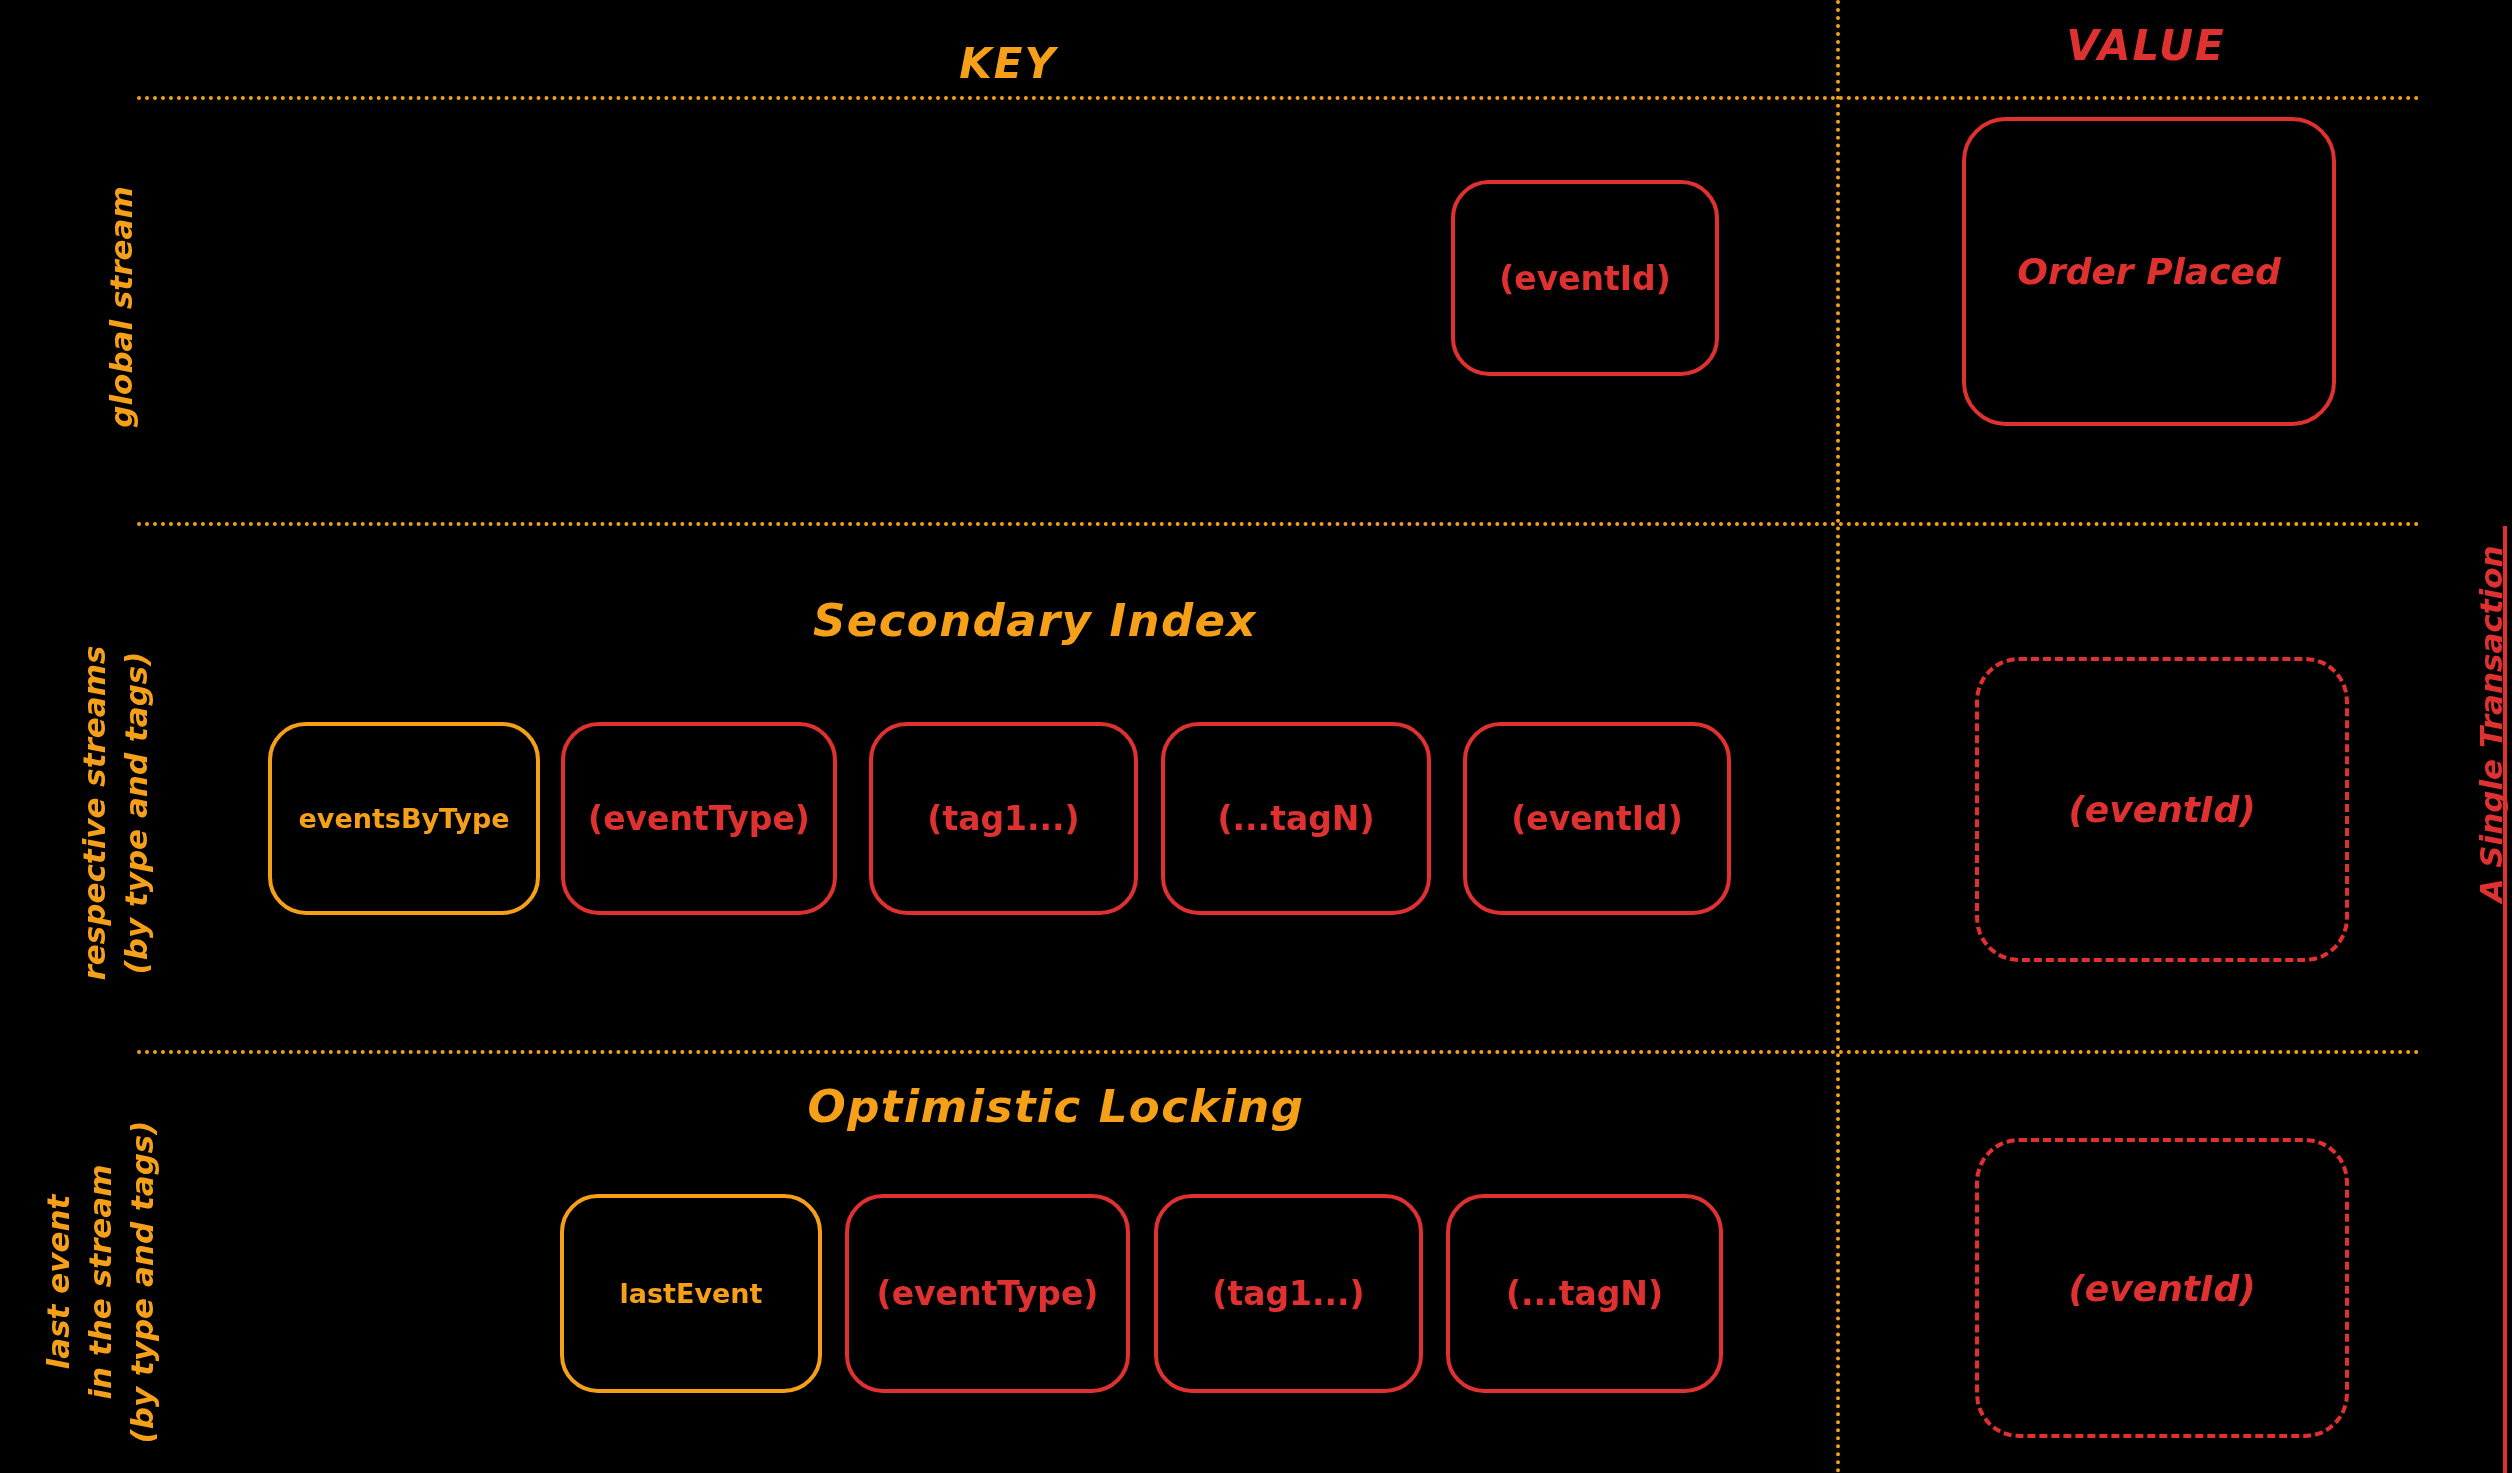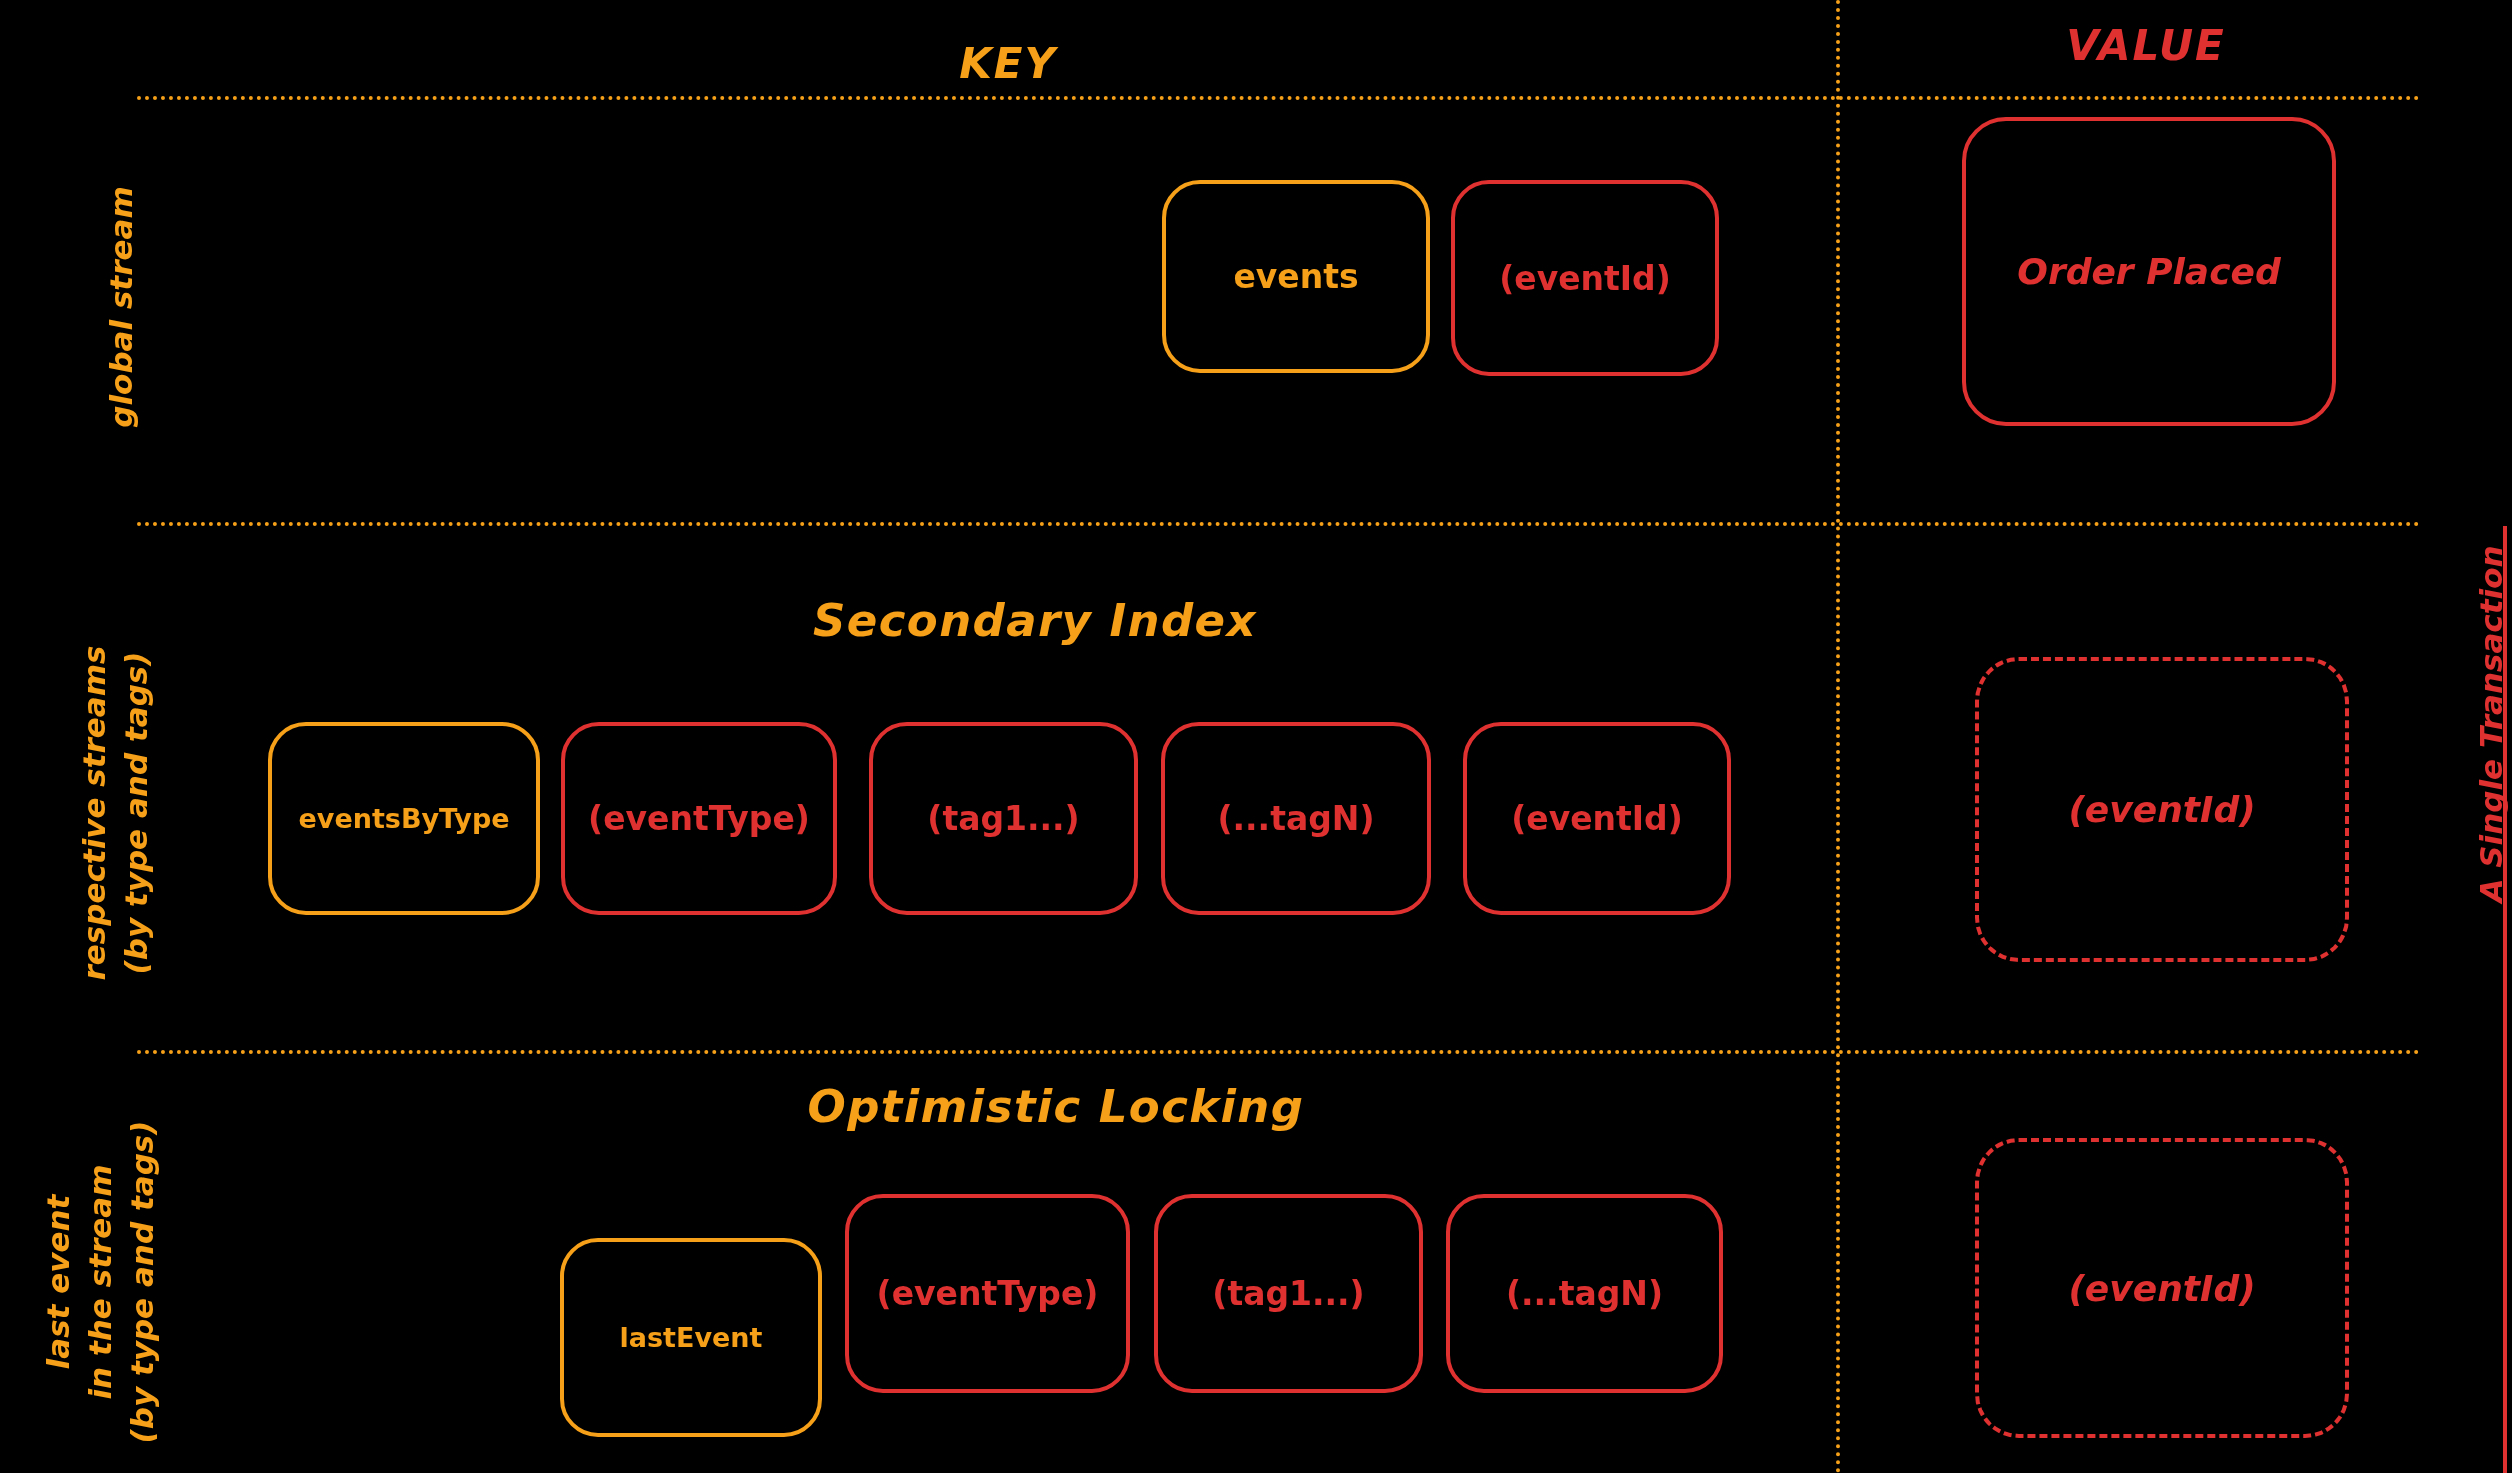--- a/index.html
+++ b/index.html
@@ -115,23 +115,20 @@
   <div class="hline" style="left:137px; top:1050px; width:2284px;"></div>
   <div class="vline-dotted" style="left:1836px; top:0px; height:1474px;"></div>
   <div class="vline-red" style="left:2503px; top:526px; height:948px;"></div>
 
   <div class="rot-note" style="left:2491px; top:724px;">A Single Transaction</div>
 
   <div class="rot-label" style="left:122px; top:307px;">
     <div>global stream</div>
   </div>
 
-  <div class="box orange" style="left:1162px; top:180px; width:268px; height:193px;">
-    <span>events</span>
-  </div>
   <div class="box red" style="left:1451px; top:180px; width:268px; height:196px;">
     <span>(eventId)</span>
   </div>
   <div class="box red big" style="left:1962px; top:117px; width:374px; height:309px;">
     <span>Order Placed</span>
   </div>
 
   <div class="section-title" style="left:1035px; top:594px;">Secondary Index</div>
 
   <div class="rot-label" style="left:116px; top:813px;">
@@ -159,21 +156,21 @@
   </div>
 
   <div class="section-title" style="left:1056px; top:1080px;">Optimistic Locking</div>
 
   <div class="rot-label" style="left:101px; top:1282px;">
     <div>last event</div>
     <div>in the stream</div>
     <div>(by type and tags)</div>
   </div>
 
-  <div class="box orange small-text" style="left:560px; top:1238px; width:262px; height:199px;">
+  <div class="box orange small-text" style="left:560px; top:1194px; width:262px; height:199px;">
     <span>lastEvent</span>
   </div>
   <div class="box red" style="left:845px; top:1194px; width:285px; height:199px;">
     <span>(eventType)</span>
   </div>
   <div class="box red" style="left:1154px; top:1194px; width:269px; height:199px;">
     <span>(tag1...)</span>
   </div>
   <div class="box red" style="left:1446px; top:1194px; width:277px; height:199px;">
     <span>(...tagN)</span>

